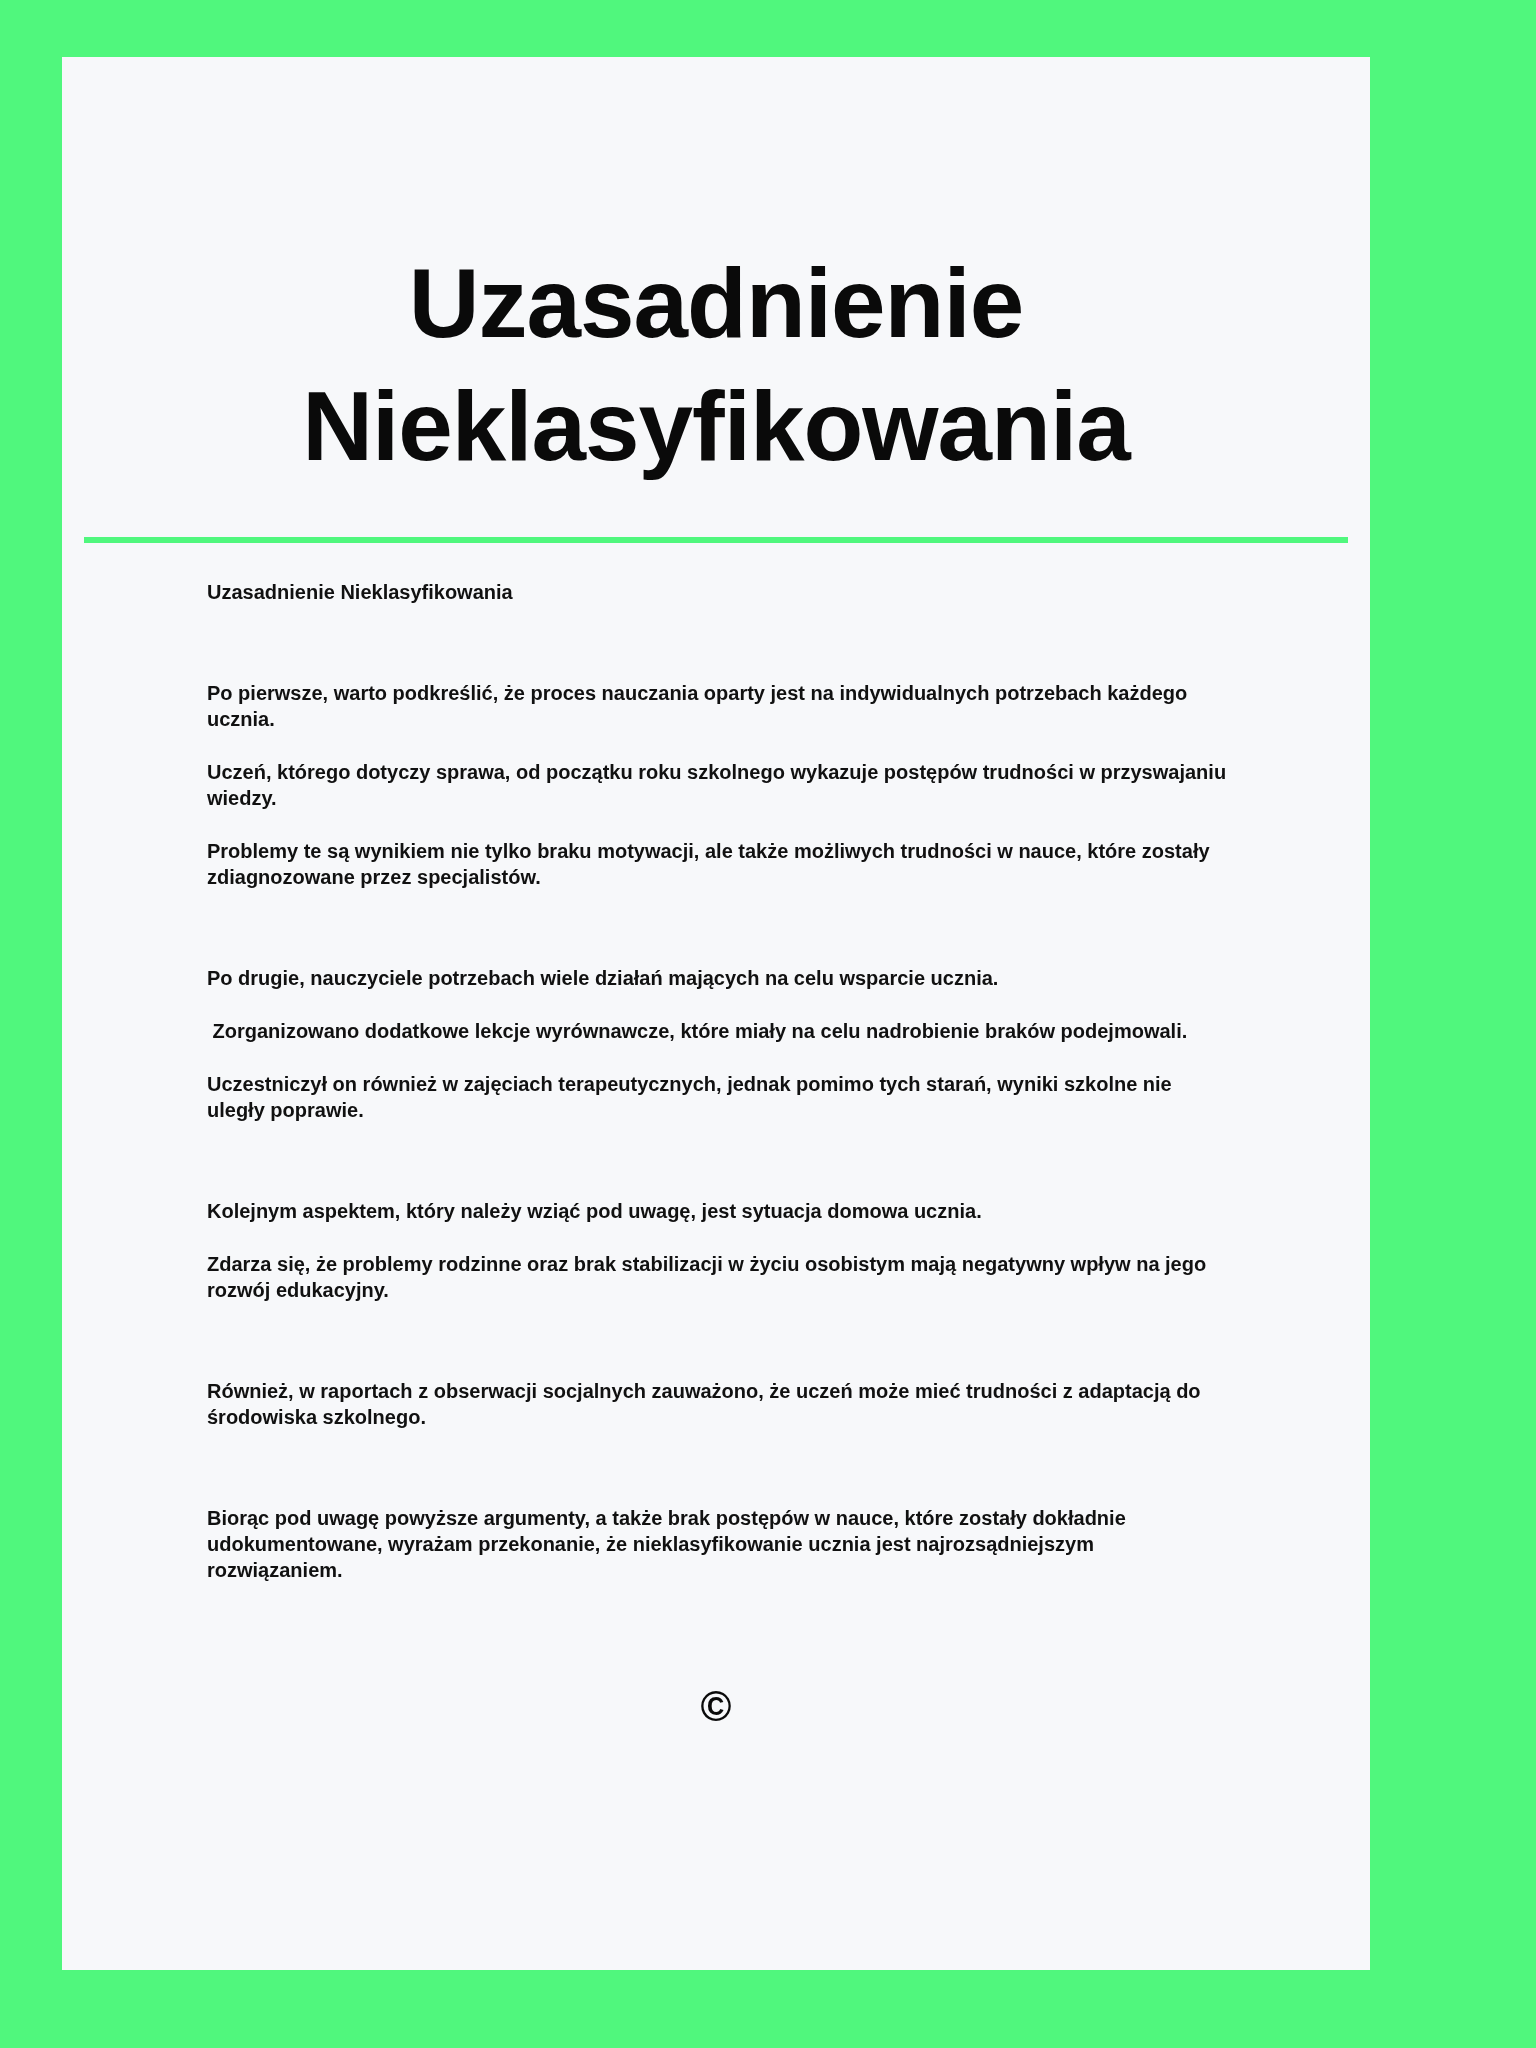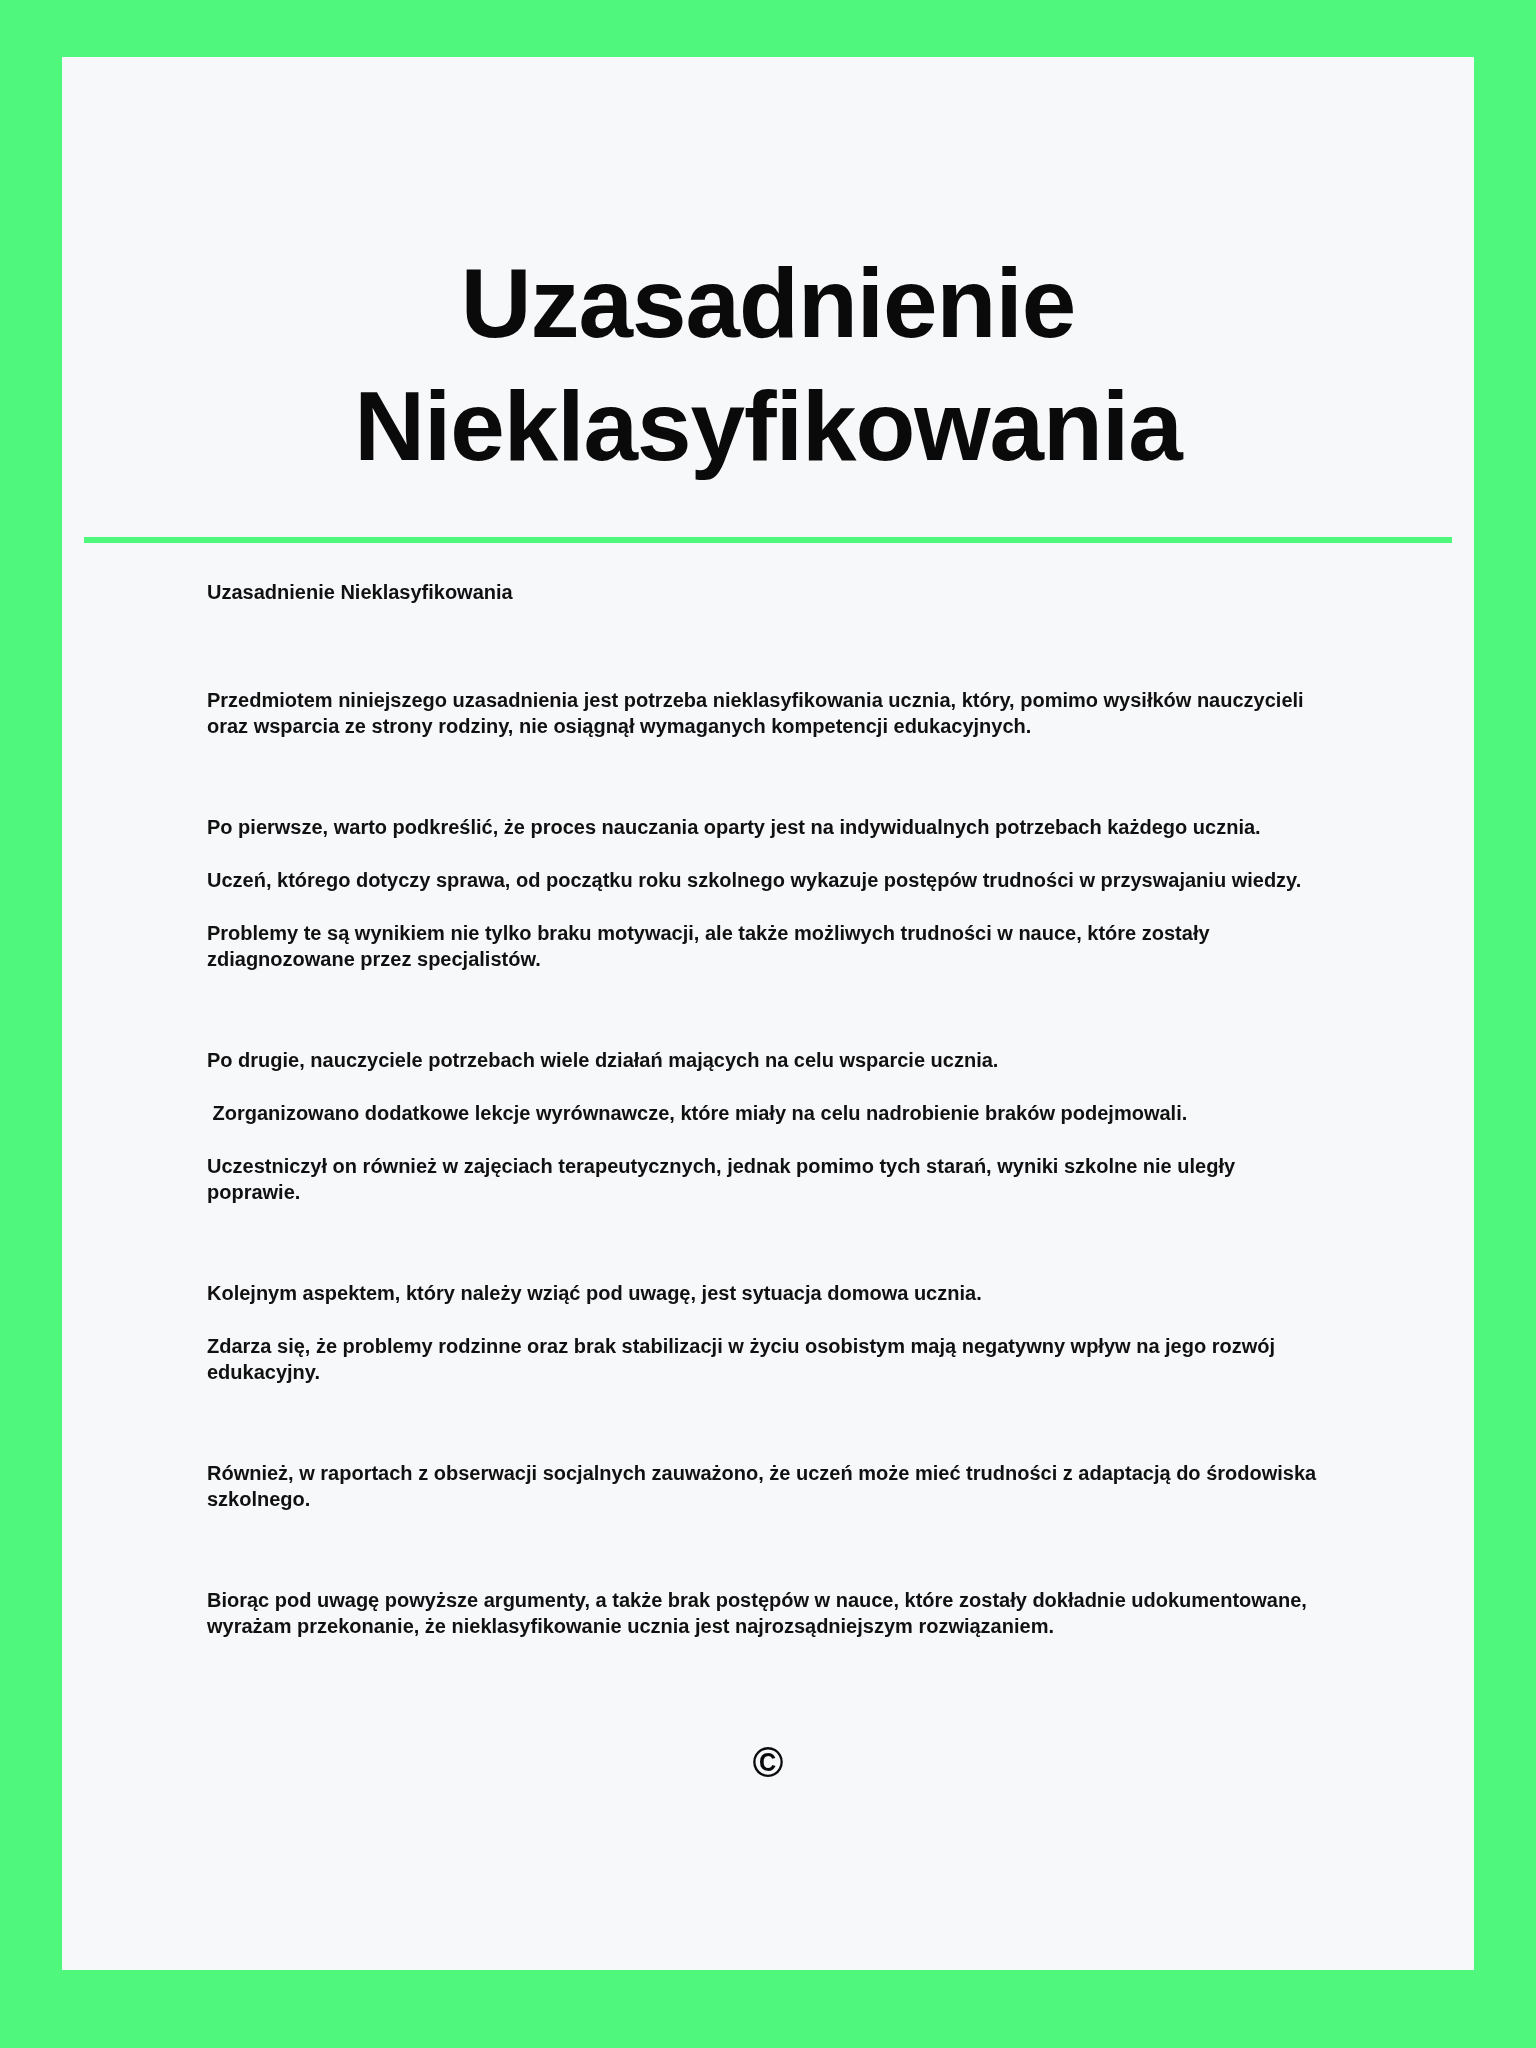--- a/index.html
+++ b/index.html
@@ -6,21 +6,21 @@
   html, body { width: 1536px; height: 2048px; }
   body {
     position: relative;
     background: #50f77d;
     font-family: "Liberation Sans", sans-serif;
     overflow: hidden;
   }
   .paper {
     position: absolute;
     left: 62px; top: 57px;
-    width: 1412px; height: 1913px;
+    width: 1308px; height: 1913px;
     background: #f7f8fa;
   }
   .title {
     margin: 185px 40px 0;
     text-align: center;
     font-size: 98px;
     font-weight: bold;
     color: #0a0a0a;
     letter-spacing: -1px;
     line-height: 1.25;
@@ -58,23 +58,20 @@
 <div class="paper">
 
   <h1 class="title">Uzasadnienie Nieklasyfikowania</h1>
 
   <div class="divider"></div>
 
   <div class="content">
 
     <p class="para" style="margin-bottom:0">Uzasadnienie Nieklasyfikowania</p>
 
-    <div class="intro-block">
-      <p class="para">Przedmiotem niniejszego uzasadnienia jest potrzeba nieklasyfikowania ucznia, który, pomimo wysiłków nauczycieli oraz wsparcia ze strony rodziny, nie osiągnął wymaganych kompetencji edukacyjnych.</p>
-    </div>
 
     <div class="block">
       <p class="para">Po pierwsze, warto podkreślić, że proces nauczania oparty jest na indywidualnych potrzebach każdego ucznia.</p>
       <p class="para">Uczeń, którego dotyczy sprawa, od początku roku szkolnego wykazuje postępów trudności w przyswajaniu wiedzy.</p>
       <p class="para">Problemy te są wynikiem nie tylko braku motywacji, ale także możliwych trudności w nauce, które zostały zdiagnozowane przez specjalistów.</p>
     </div>
 
     <div class="block">
       <p class="para">Po drugie, nauczyciele potrzebach wiele działań mających na celu wsparcie ucznia.</p>
       <p class="para"> Zorganizowano dodatkowe lekcje wyrównawcze, które miały na celu nadrobienie braków podejmowali.</p>

